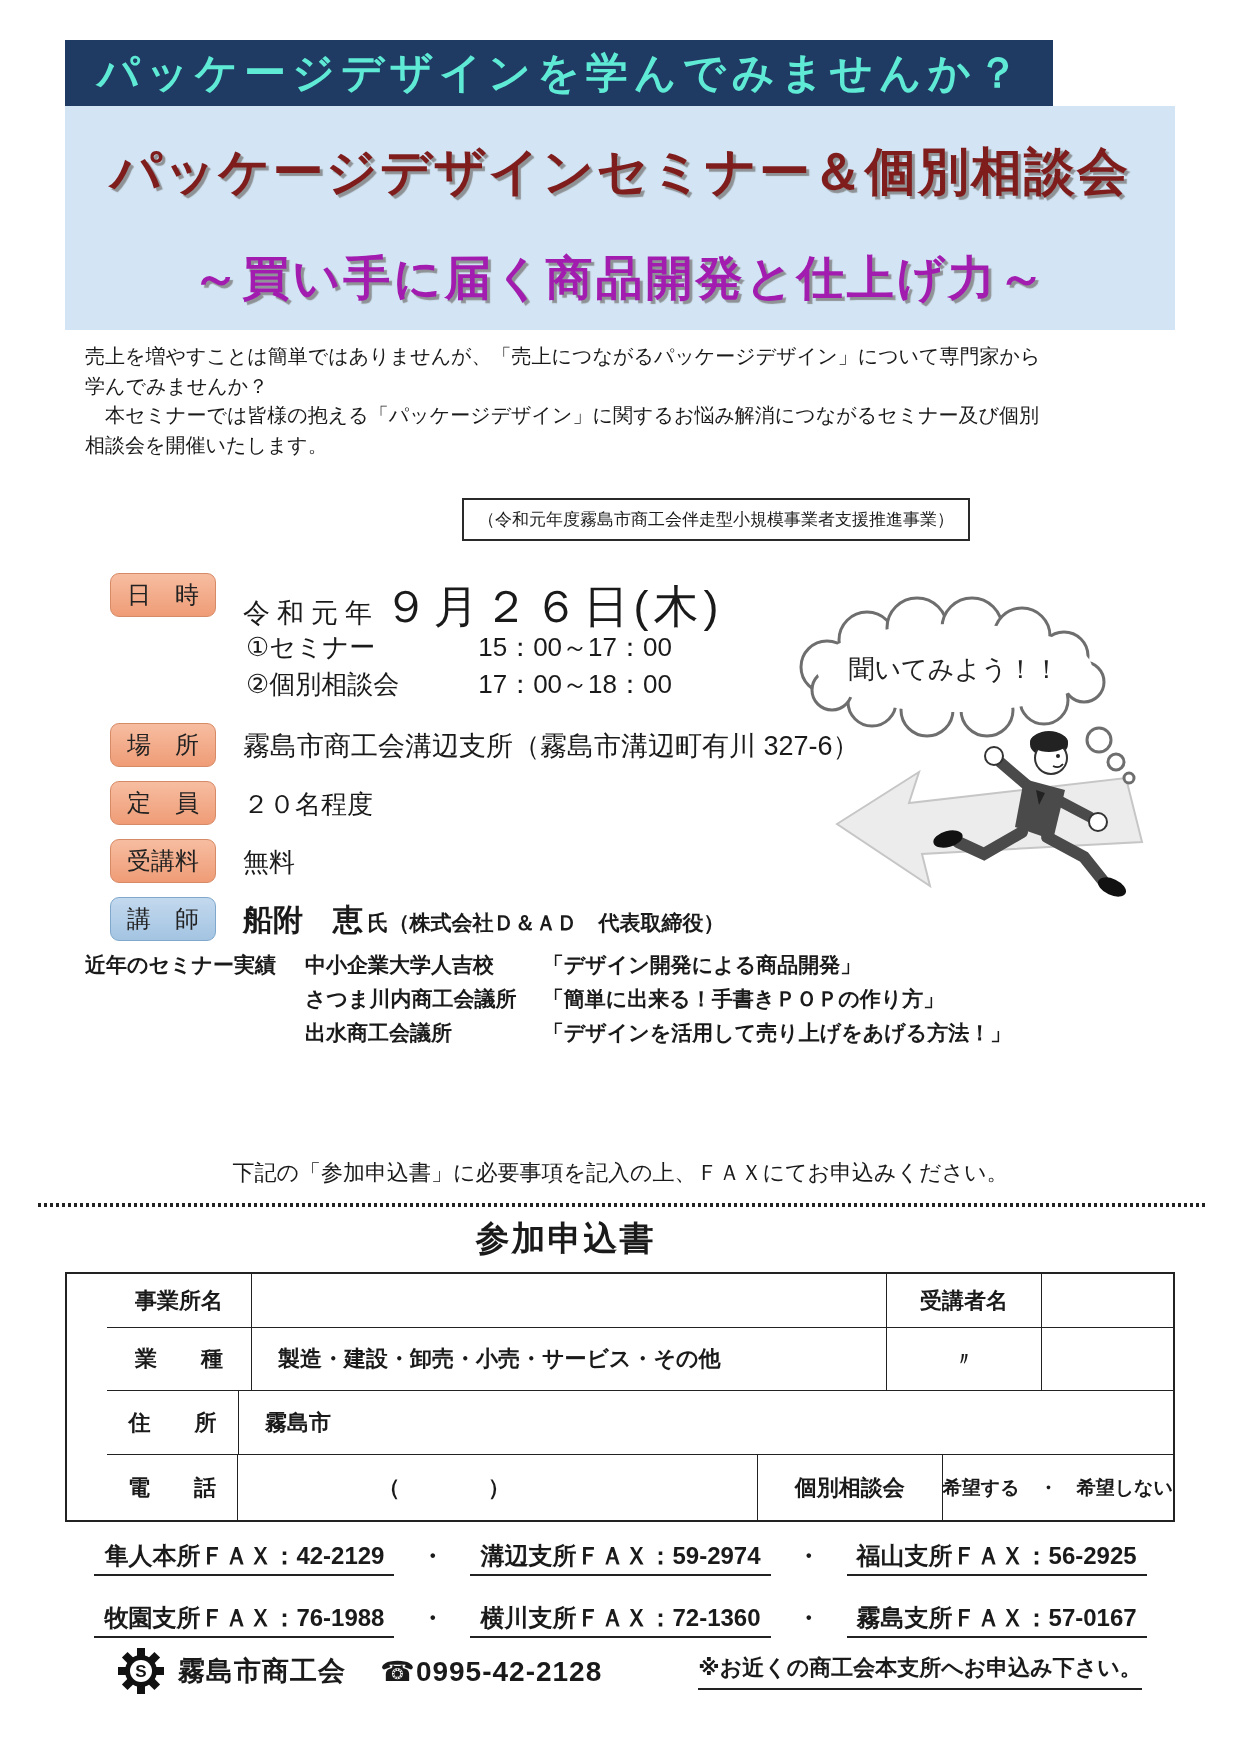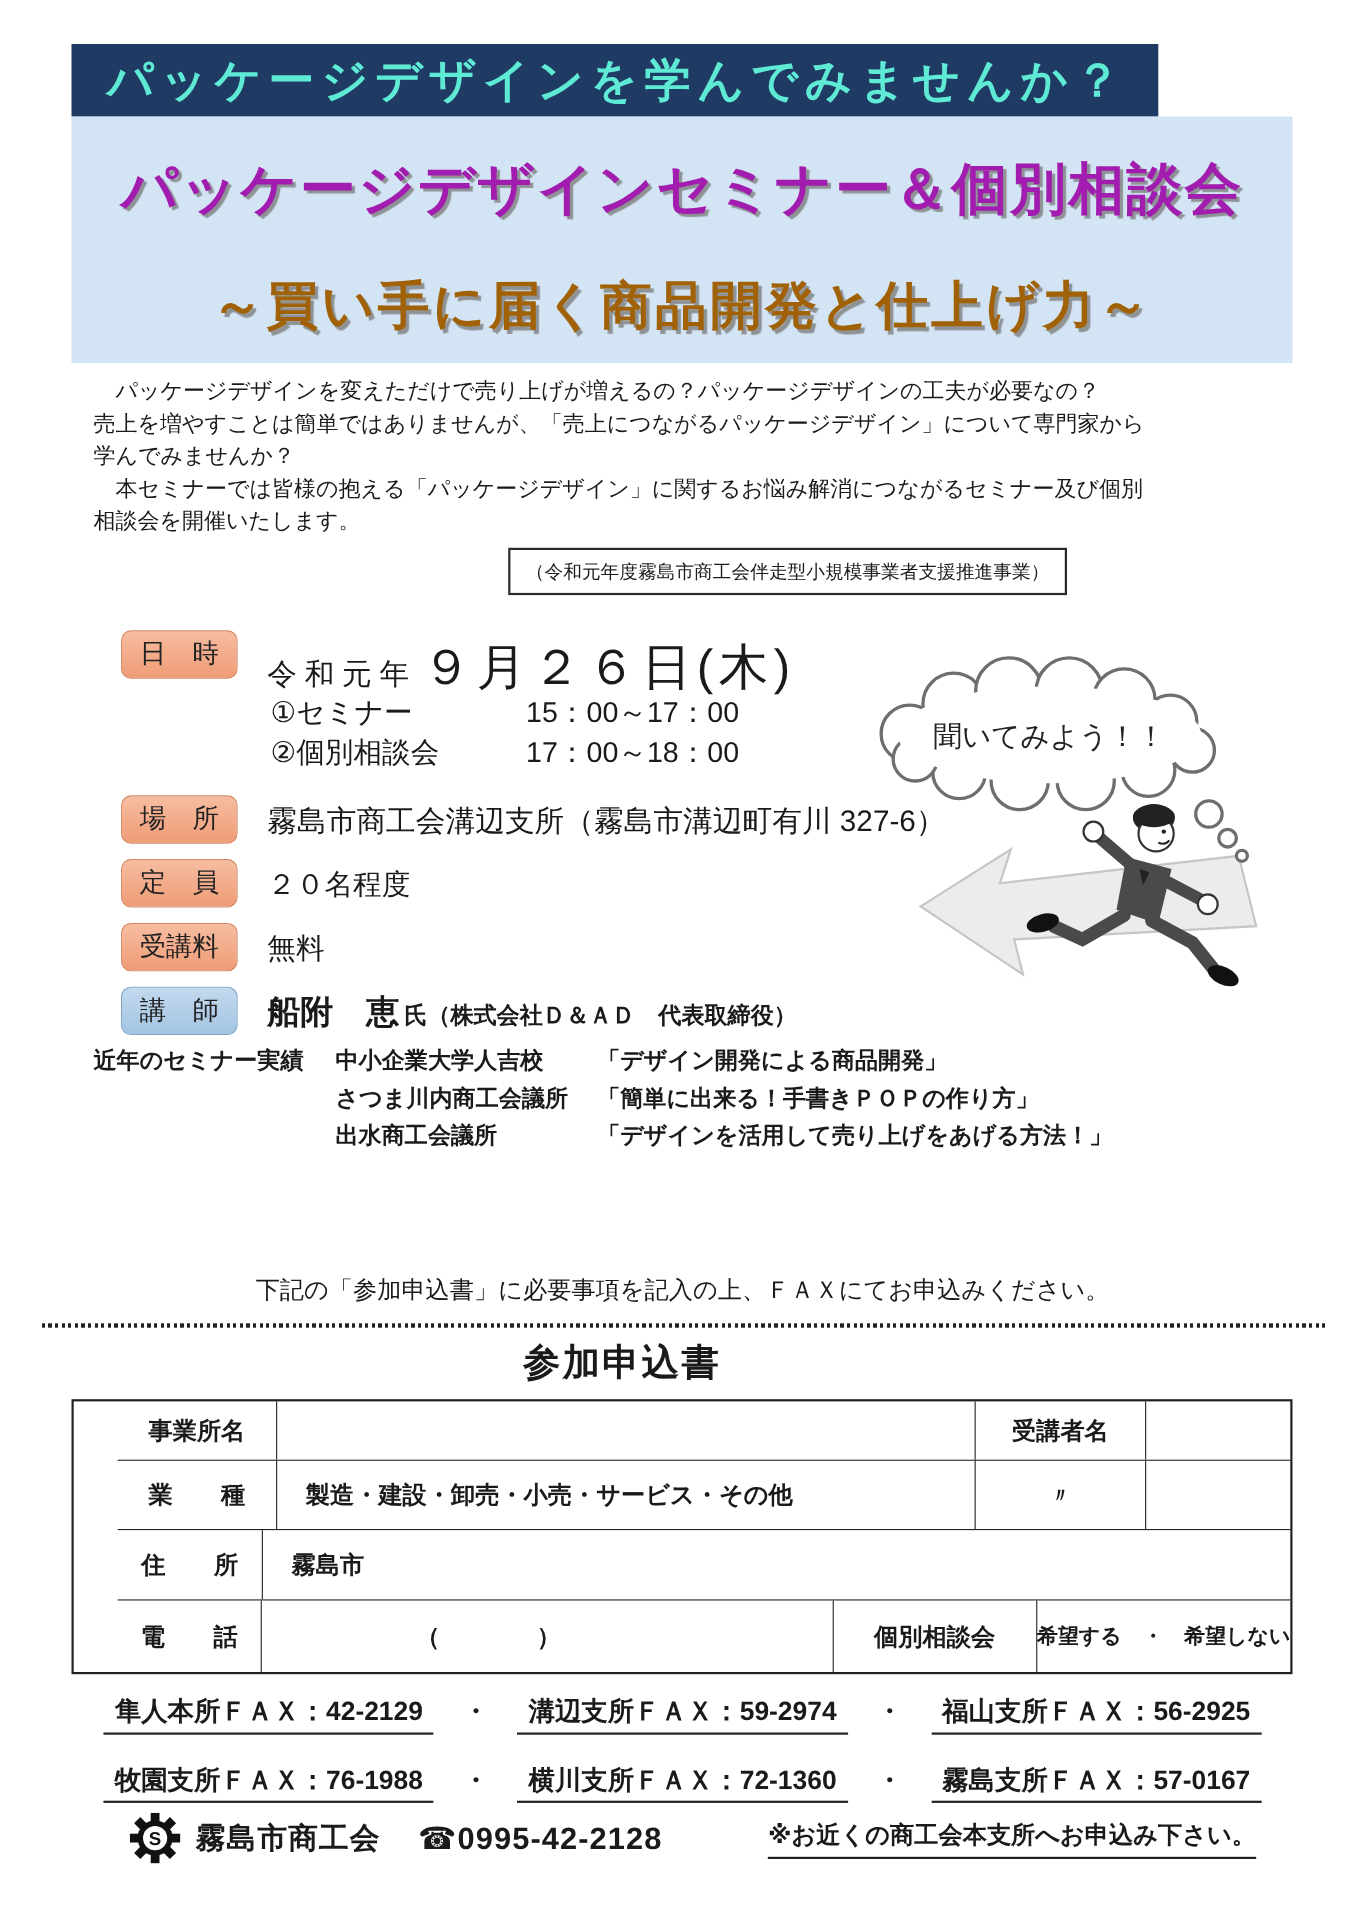--- a/index.html
+++ b/index.html
@@ -13,25 +13,25 @@
     position:absolute;left:65px;top:40px;width:988px;height:66px;
     background:#1f3a63;color:#5eead4;
     font-size:42px;font-weight:bold;letter-spacing:6px;
     line-height:66px;padding-left:32px;box-sizing:border-box;white-space:nowrap;
   }
   .titlebox{
     position:absolute;left:65px;top:106px;width:1110px;height:224px;
     background:#d3e5f5;text-align:center;
   }
   .t1{
-    margin-top:32px;font-size:51px;font-weight:bold;letter-spacing:2px;color:#a21caf;
+    margin-top:32px;font-size:51px;font-weight:bold;letter-spacing:2px;color:#7f1d1d;
     text-shadow:3px 3px 1px rgba(125,125,125,0.8);white-space:nowrap;
   }
   .t2{
-    margin-top:40px;font-size:47px;font-weight:bold;letter-spacing:3px;color:#a16207;
+    margin-top:40px;font-size:47px;font-weight:bold;letter-spacing:3px;color:#a21caf;
     text-shadow:3px 3px 1px rgba(125,125,125,0.8);white-space:nowrap;
   }
   
   .intro{position:absolute;left:85px;top:342px;width:950px;font-size:20px;line-height:29.5px;}
   .intro div{white-space:nowrap;}
   .notebox{
     position:absolute;left:462px;top:498px;background:#fff;
     border:2px solid #2a2a2a;padding:8px 14px;font-size:17px;white-space:nowrap;
   }
   
@@ -95,21 +95,20 @@
 
   <div class="banner">
     <span>パッケージデザインを学んでみませんか？</span>
   </div>
   <div class="titlebox">
     <div class="t1">パッケージデザインセミナー＆個別相談会</div>
     <div class="t2">～買い手に届く商品開発と仕上げ力～</div>
   </div>
 
   <div class="intro">
-    <div>　パッケージデザインを変えただけで売り上げが増えるの？パッケージデザインの工夫が必要なの？</div>
     <div>売上を増やすことは簡単ではありませんが、「売上につながるパッケージデザイン」について専門家から</div>
     <div>学んでみませんか？</div>
     <div>　本セミナーでは皆様の抱える「パッケージデザイン」に関するお悩み解消につながるセミナー及び個別</div>
     <div>相談会を開催いたします。</div>
   </div>
   <div class="notebox">
     <span>（令和元年度霧島市商工会伴走型小規模事業者支援推進事業）</span>
   </div>
 
   <div class="lbl" style="top:573px;">日　時</div>

